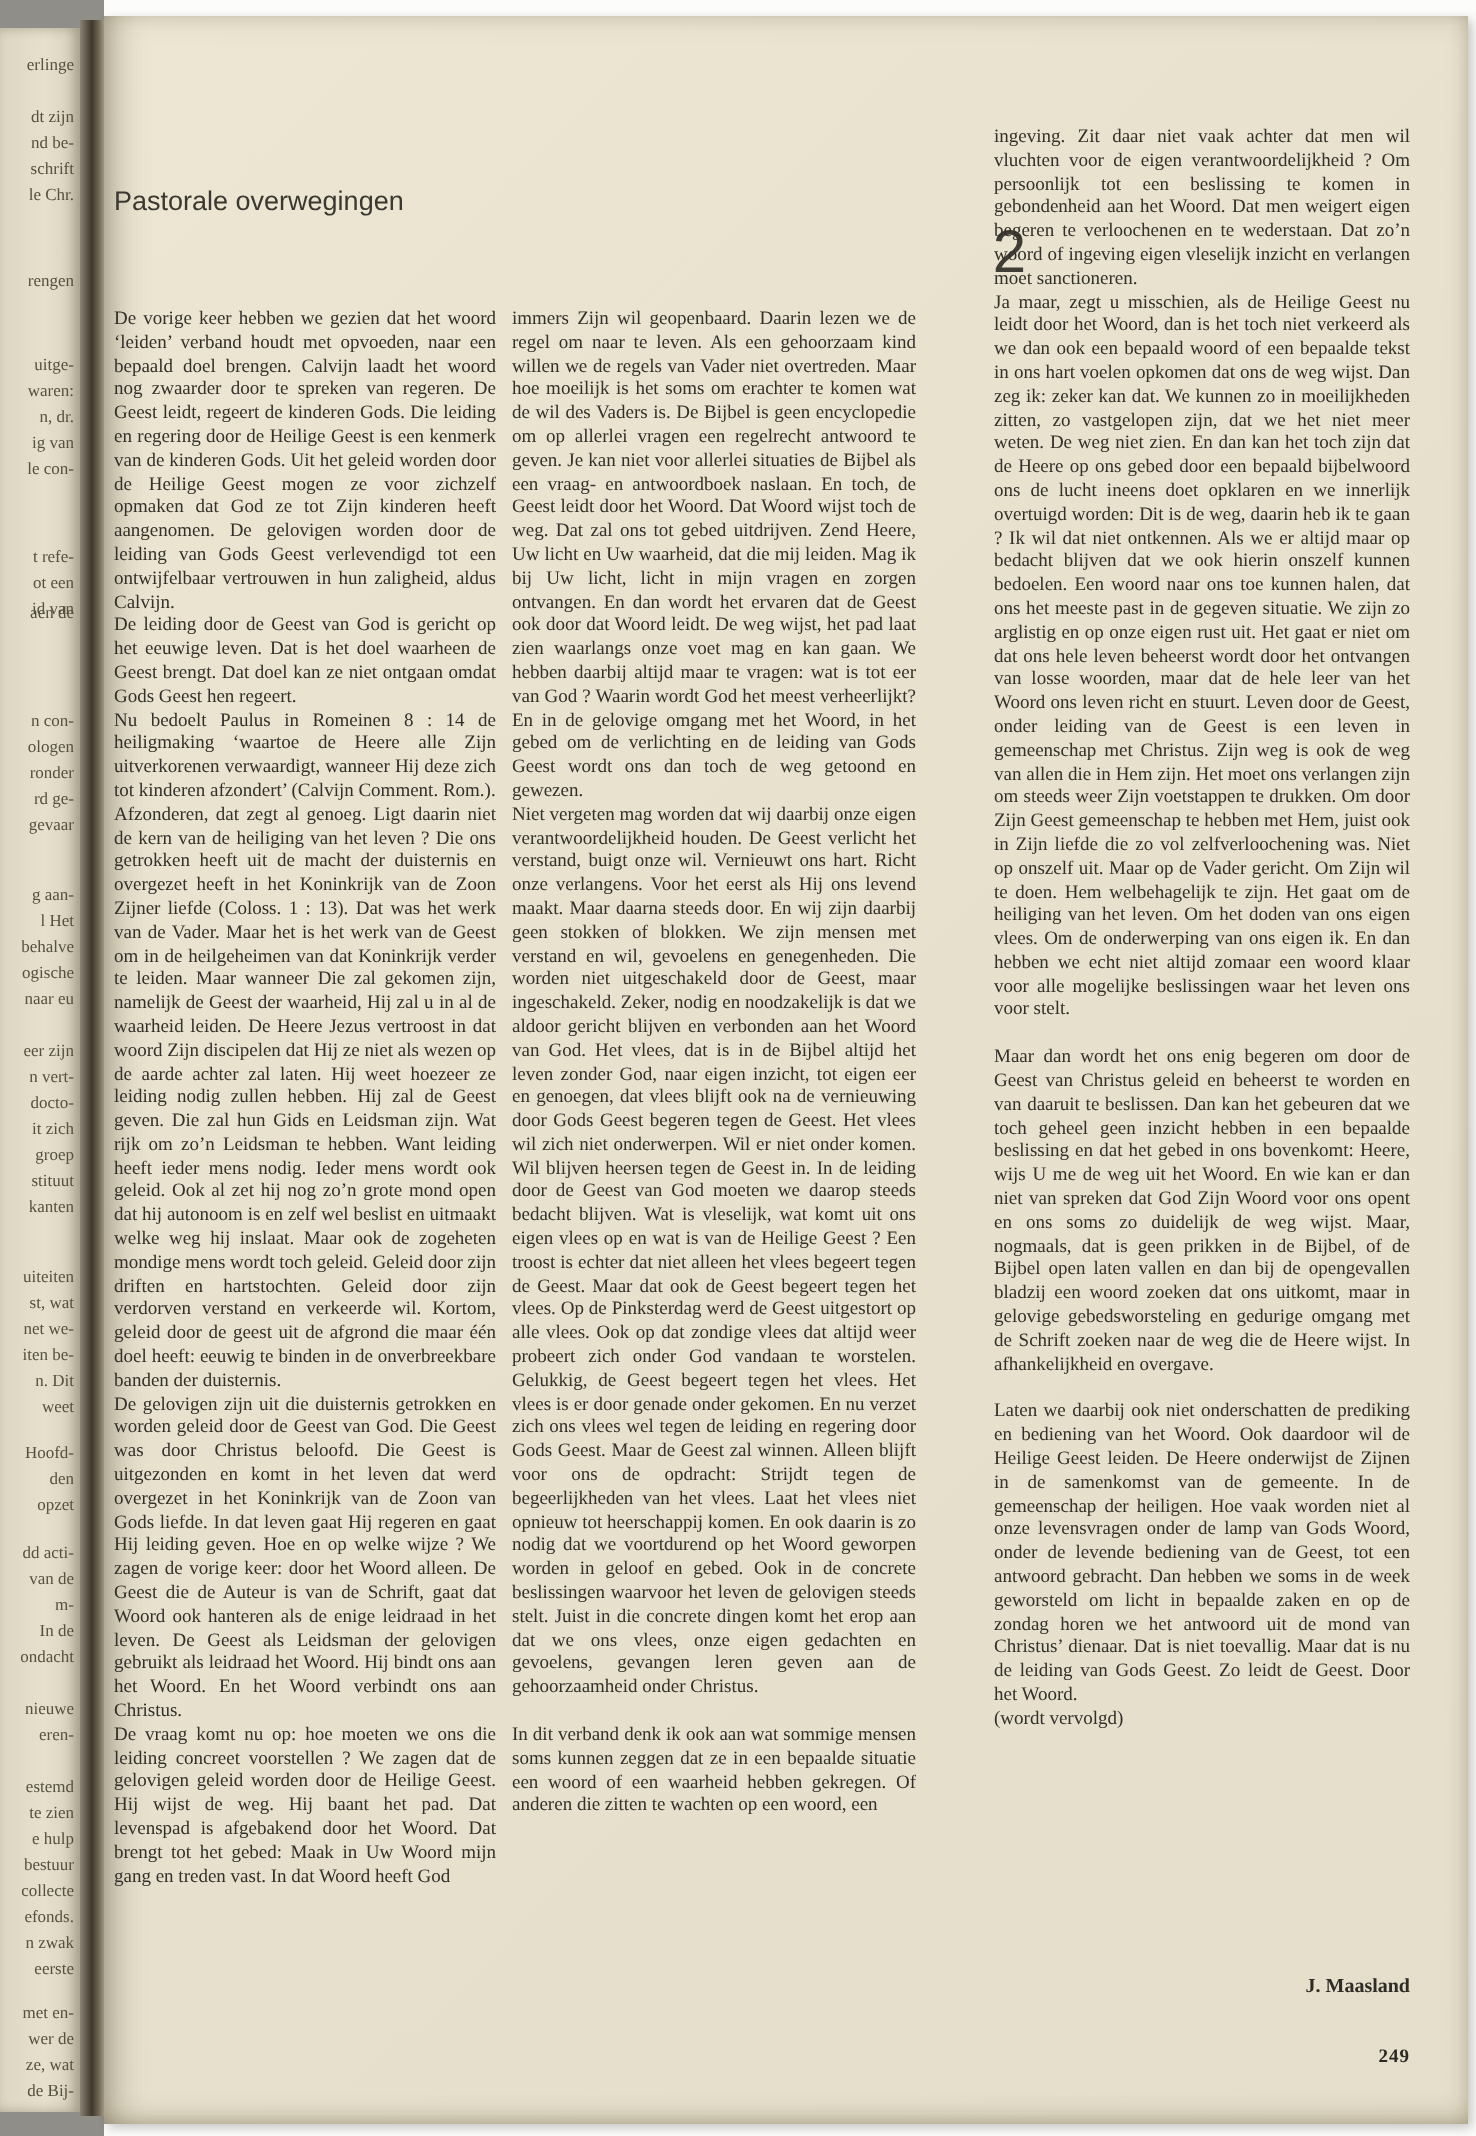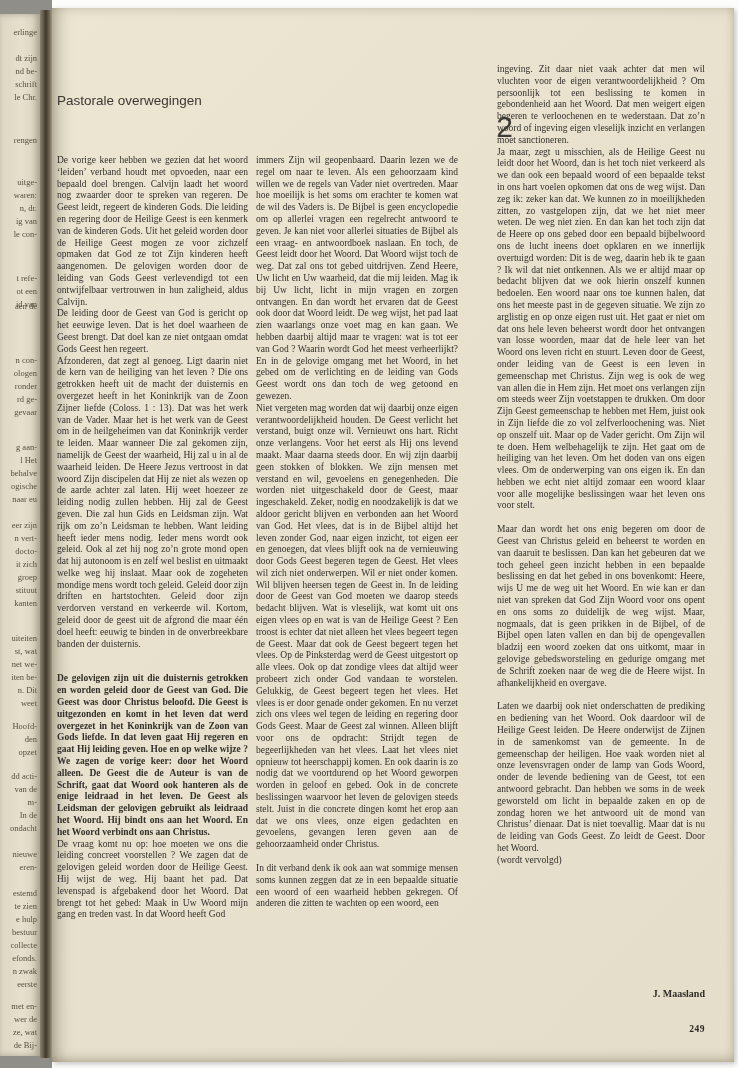--- a/index.html
+++ b/index.html
@@ -22,21 +22,21 @@
   .kicker{position:absolute;left:5px;top:85px;font-family:"Liberation Sans",sans-serif;
         font-size:13.5px;color:#3b3831;}
   .title-row{position:absolute;left:5px;top:102px;width:456px;display:flex;align-items:baseline;
         font-family:"Liberation Sans",sans-serif;color:#403d36;white-space:nowrap;}
   .title-main{font-size:29px;letter-spacing:-0.2px;}
   .title-num{margin-left:auto;font-size:30px;}
   .col{position:absolute;color:#33302a;overflow:hidden;}
   .col p{margin:0;font-size:9.5px;line-height:11.8px;text-align:justify;
         font-family:"Liberation Serif",serif;}
   .col p.g1{margin-top:12px;}
-  .col p.g2{margin-top:23px;font-weight:bold;}
+  .col p.g2{}
   .col1{left:5px;top:147px;width:191px;height:860px;}
   .col2{left:204px;top:147px;width:202px;height:860px;}
   .col3{left:445px;top:56px;width:208px;height:918px;}
   .author{position:absolute;left:445px;top:980px;width:208px;text-align:right;
         font-weight:bold;font-size:10px;color:#2f2c26;}
   .pagenum{position:absolute;left:445px;top:1016px;width:208px;text-align:right;
         font-weight:bold;font-size:9.5px;letter-spacing:.5px;color:#2b2822;}
 </style>
 </head>
 <body>
@@ -109,20 +109,21 @@
 
   <div class="page">
     <div class="kicker">Pastorale overwegingen</div>
     <div class="title-row">
       <span class="title-num">2</span>
     </div>
 
     <div class="col col1">
         <p>De vorige keer hebben we gezien dat het woord ‘leiden’ verband houdt met opvoeden, naar een bepaald doel brengen. Calvijn laadt het woord nog zwaarder door te spreken van regeren. De Geest leidt, regeert de kinderen Gods. Die leiding en regering door de Heilige Geest is een kenmerk van de kinderen Gods. Uit het geleid worden door de Heilige Geest mogen ze voor zichzelf opmaken dat God ze tot Zijn kinderen heeft aangenomen. De gelovigen worden door de leiding van Gods Geest verlevendigd tot een ontwijfelbaar vertrouwen in hun zaligheid, aldus Calvijn.</p>
         <p>De leiding door de Geest van God is gericht op het eeuwige leven. Dat is het doel waarheen de Geest brengt. Dat doel kan ze niet ontgaan omdat Gods Geest hen regeert.</p>
+        <p>Nu bedoelt Paulus in Romeinen 8 : 14 de heiligmaking ‘waartoe de Heere alle Zijn uitverkorenen verwaardigt, wanneer Hij deze zich tot kinderen afzondert’ (Calvijn Comment. Rom.).</p>
         <p>Afzonderen, dat zegt al genoeg. Ligt daarin niet de kern van de heiliging van het leven ? Die ons getrokken heeft uit de macht der duisternis en overgezet heeft in het Koninkrijk van de Zoon Zijner liefde (Coloss. 1 : 13). Dat was het werk van de Vader. Maar het is het werk van de Geest om in de heilgeheimen van dat Koninkrijk verder te leiden. Maar wanneer Die zal gekomen zijn, namelijk de Geest der waarheid, Hij zal u in al de waarheid leiden. De Heere Jezus vertroost in dat woord Zijn discipelen dat Hij ze niet als wezen op de aarde achter zal laten. Hij weet hoezeer ze leiding nodig zullen hebben. Hij zal de Geest geven. Die zal hun Gids en Leidsman zijn. Wat rijk om zo’n Leidsman te hebben. Want leiding heeft ieder mens nodig. Ieder mens wordt ook geleid. Ook al zet hij nog zo’n grote mond open dat hij autonoom is en zelf wel beslist en uitmaakt welke weg hij inslaat. Maar ook de zogeheten mondige mens wordt toch geleid. Geleid door zijn driften en hartstochten. Geleid door zijn verdorven verstand en verkeerde wil. Kortom, geleid door de geest uit de afgrond die maar één doel heeft: eeuwig te binden in de onverbreekbare banden der duisternis.</p>
         <p class="g2">De gelovigen zijn uit die duisternis getrokken en worden geleid door de Geest van God. Die Geest was door Christus beloofd. Die Geest is uitgezonden en komt in het leven dat werd overgezet in het Koninkrijk van de Zoon van Gods liefde. In dat leven gaat Hij regeren en gaat Hij leiding geven. Hoe en op welke wijze ? We zagen de vorige keer: door het Woord alleen. De Geest die de Auteur is van de Schrift, gaat dat Woord ook hanteren als de enige leidraad in het leven. De Geest als Leidsman der gelovigen gebruikt als leidraad het Woord. Hij bindt ons aan het Woord. En het Woord verbindt ons aan Christus.</p>
         <p>De vraag komt nu op: hoe moeten we ons die leiding concreet voorstellen ? We zagen dat de gelovigen geleid worden door de Heilige Geest. Hij wijst de weg. Hij baant het pad. Dat levenspad is afgebakend door het Woord. Dat brengt tot het gebed: Maak in Uw Woord mijn gang en treden vast. In dat Woord heeft God</p>
       </div>
     <div class="col col2">
         <p>immers Zijn wil geopenbaard. Daarin lezen we de regel om naar te leven. Als een gehoorzaam kind willen we de regels van Vader niet overtreden. Maar hoe moeilijk is het soms om erachter te komen wat de wil des Vaders is. De Bijbel is geen encyclopedie om op allerlei vragen een regelrecht antwoord te geven. Je kan niet voor allerlei situaties de Bijbel als een vraag- en antwoordboek naslaan. En toch, de Geest leidt door het Woord. Dat Woord wijst toch de weg. Dat zal ons tot gebed uitdrijven. Zend Heere, Uw licht en Uw waarheid, dat die mij leiden. Mag ik bij Uw licht, licht in mijn vragen en zorgen ontvangen. En dan wordt het ervaren dat de Geest ook door dat Woord leidt. De weg wijst, het pad laat zien waarlangs onze voet mag en kan gaan. We hebben daarbij altijd maar te vragen: wat is tot eer van God ? Waarin wordt God het meest verheerlijkt? En in de gelovige omgang met het Woord, in het gebed om de verlichting en de leiding van Gods Geest wordt ons dan toch de weg getoond en gewezen.</p>
         <p>Niet vergeten mag worden dat wij daarbij onze eigen verantwoordelijkheid houden. De Geest verlicht het verstand, buigt onze wil. Vernieuwt ons hart. Richt onze verlangens. Voor het eerst als Hij ons levend maakt. Maar daarna steeds door. En wij zijn daarbij geen stokken of blokken. We zijn mensen met verstand en wil, gevoelens en genegenheden. Die worden niet uitgeschakeld door de Geest, maar ingeschakeld. Zeker, nodig en noodzakelijk is dat we aldoor gericht blijven en verbonden aan het Woord van God. Het vlees, dat is in de Bijbel altijd het leven zonder God, naar eigen inzicht, tot eigen eer en genoegen, dat vlees blijft ook na de vernieuwing door Gods Geest begeren tegen de Geest. Het vlees wil zich niet onderwerpen. Wil er niet onder komen. Wil blijven heersen tegen de Geest in. In de leiding door de Geest van God moeten we daarop steeds bedacht blijven. Wat is vleselijk, wat komt uit ons eigen vlees op en wat is van de Heilige Geest ? Een troost is echter dat niet alleen het vlees begeert tegen de Geest. Maar dat ook de Geest begeert tegen het vlees. Op de Pinksterdag werd de Geest uitgestort op alle vlees. Ook op dat zondige vlees dat altijd weer probeert zich onder God vandaan te worstelen. Gelukkig, de Geest begeert tegen het vlees. Het vlees is er door genade onder gekomen. En nu verzet zich ons vlees wel tegen de leiding en regering door Gods Geest. Maar de Geest zal winnen. Alleen blijft voor ons de opdracht: Strijdt tegen de begeerlijkheden van het vlees. Laat het vlees niet opnieuw tot heerschappij komen. En ook daarin is zo nodig dat we voortdurend op het Woord geworpen worden in geloof en gebed. Ook in de concrete beslissingen waarvoor het leven de gelovigen steeds stelt. Juist in die concrete dingen komt het erop aan dat we ons vlees, onze eigen gedachten en gevoelens, gevangen leren geven aan de gehoorzaamheid onder Christus.</p>
         <p class="g1">In dit verband denk ik ook aan wat sommige mensen soms kunnen zeggen dat ze in een bepaalde situatie een woord of een waarheid hebben gekregen. Of anderen die zitten te wachten op een woord, een</p>
       </div>
     <div class="col col3">

